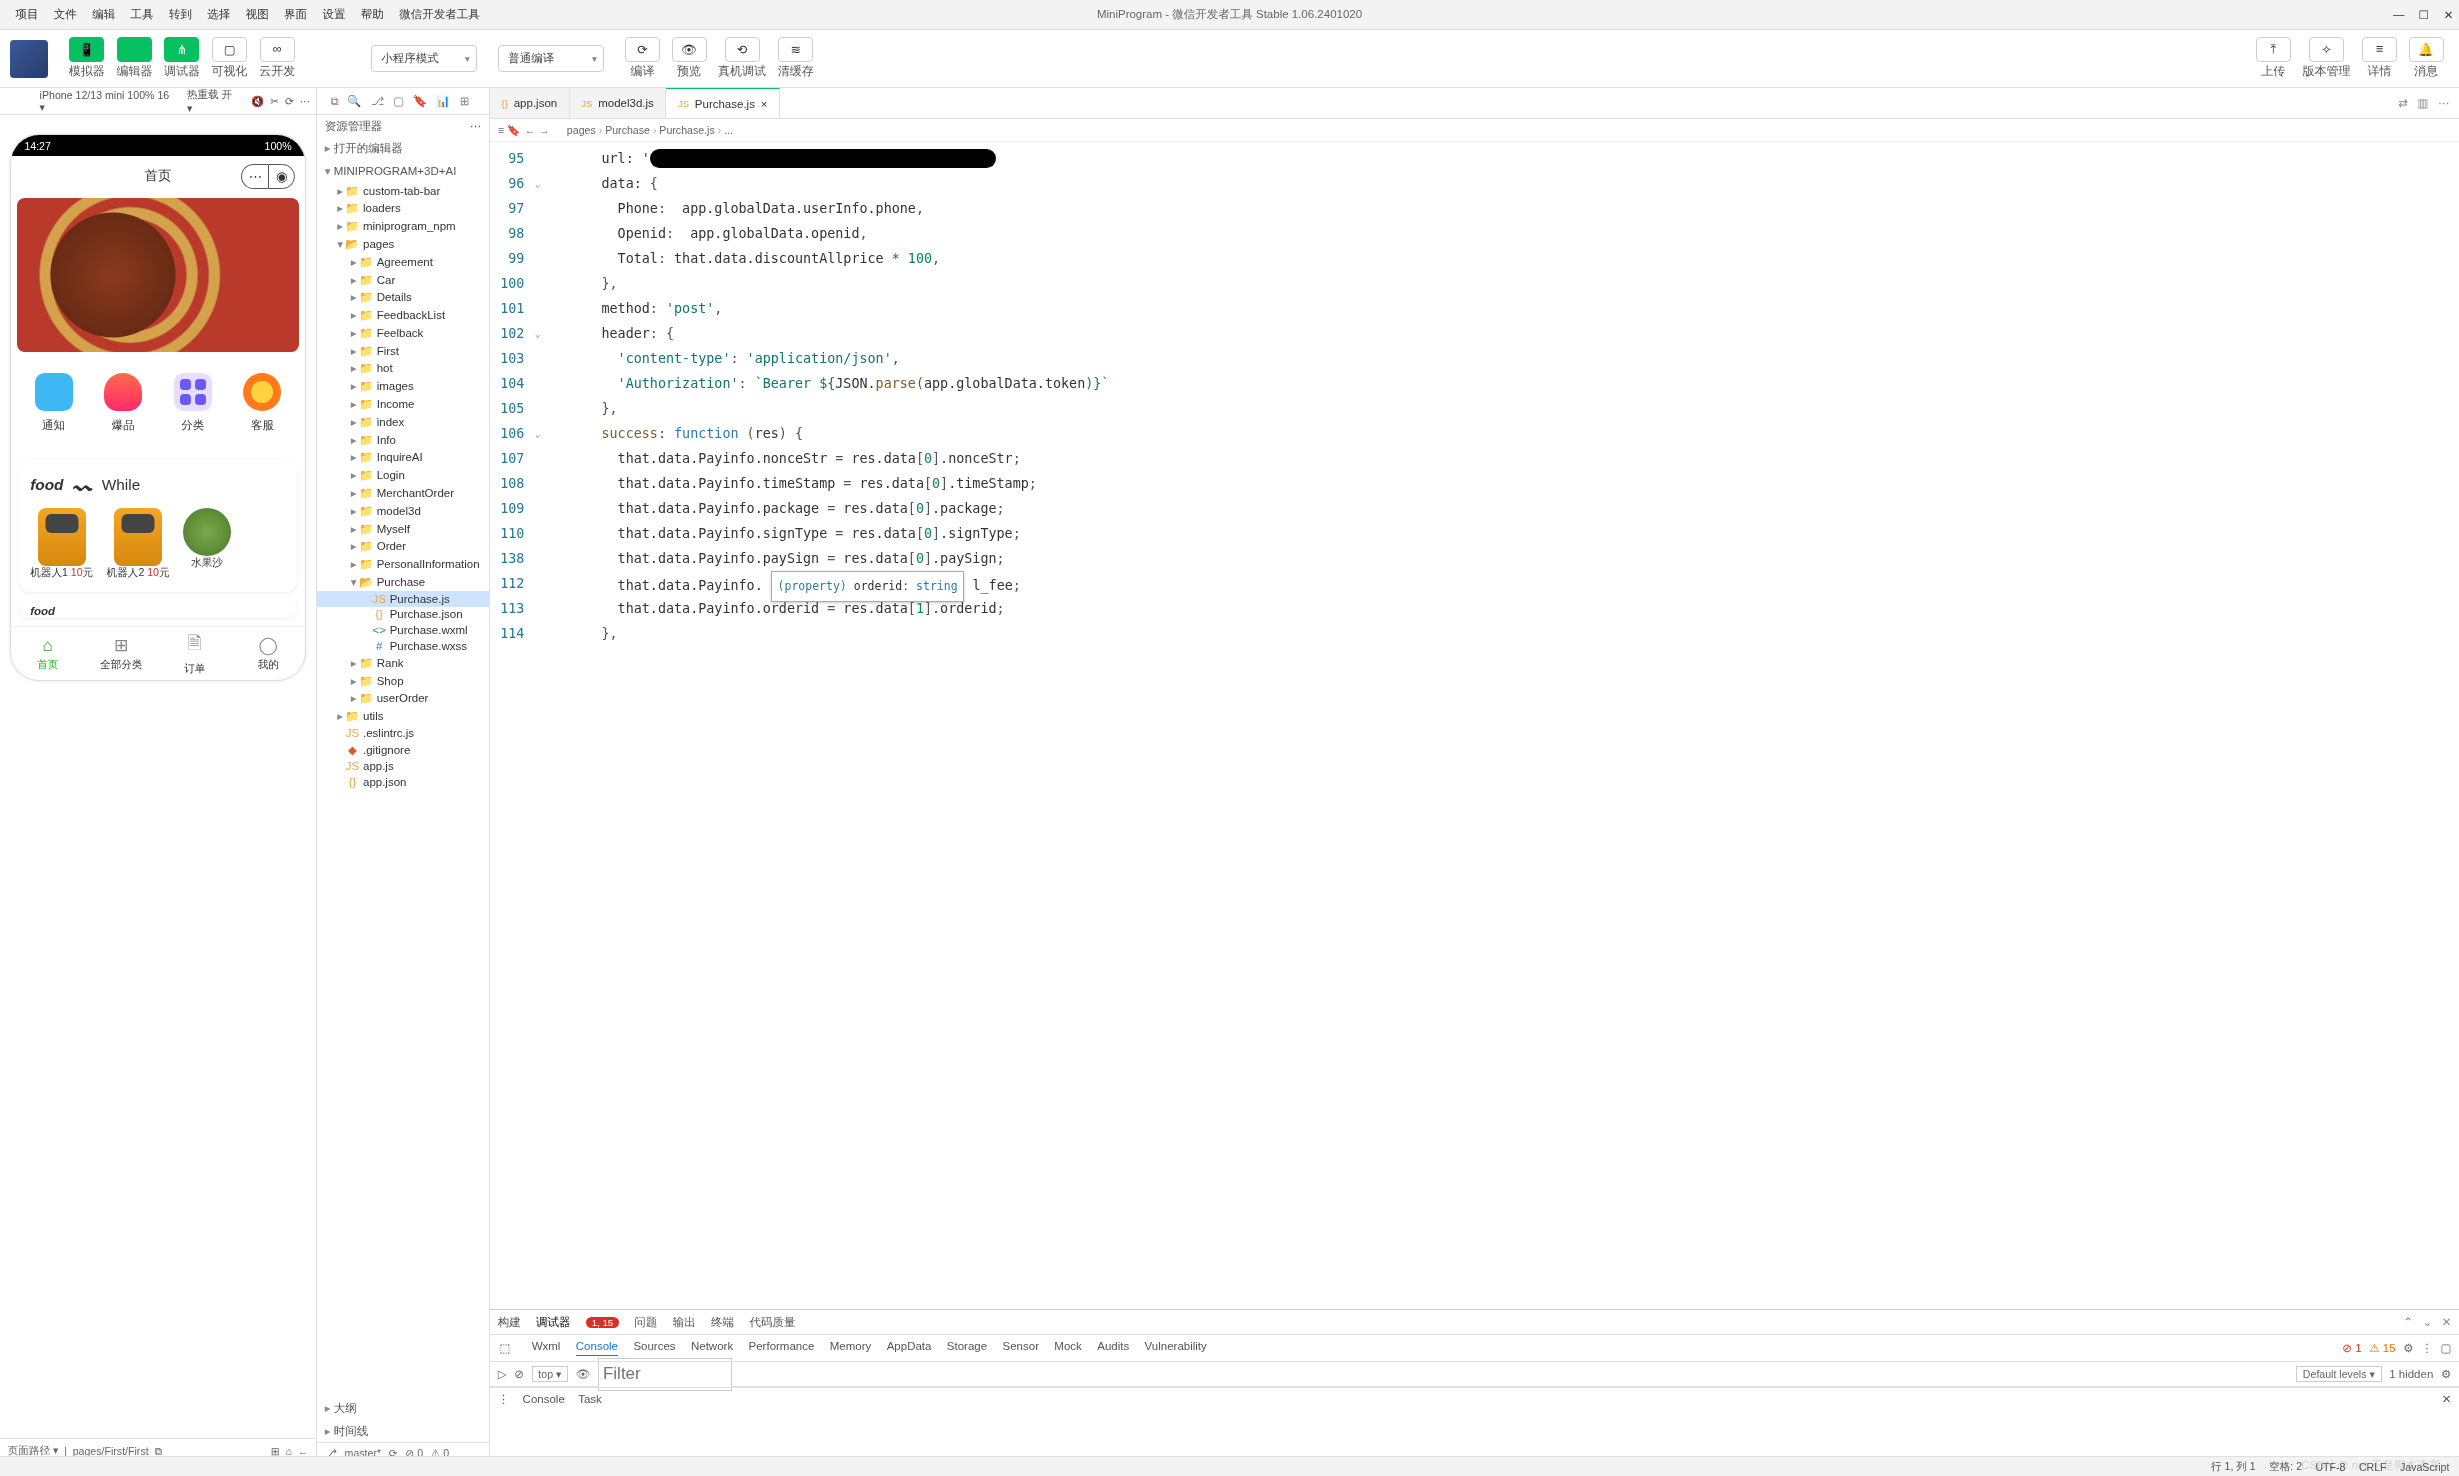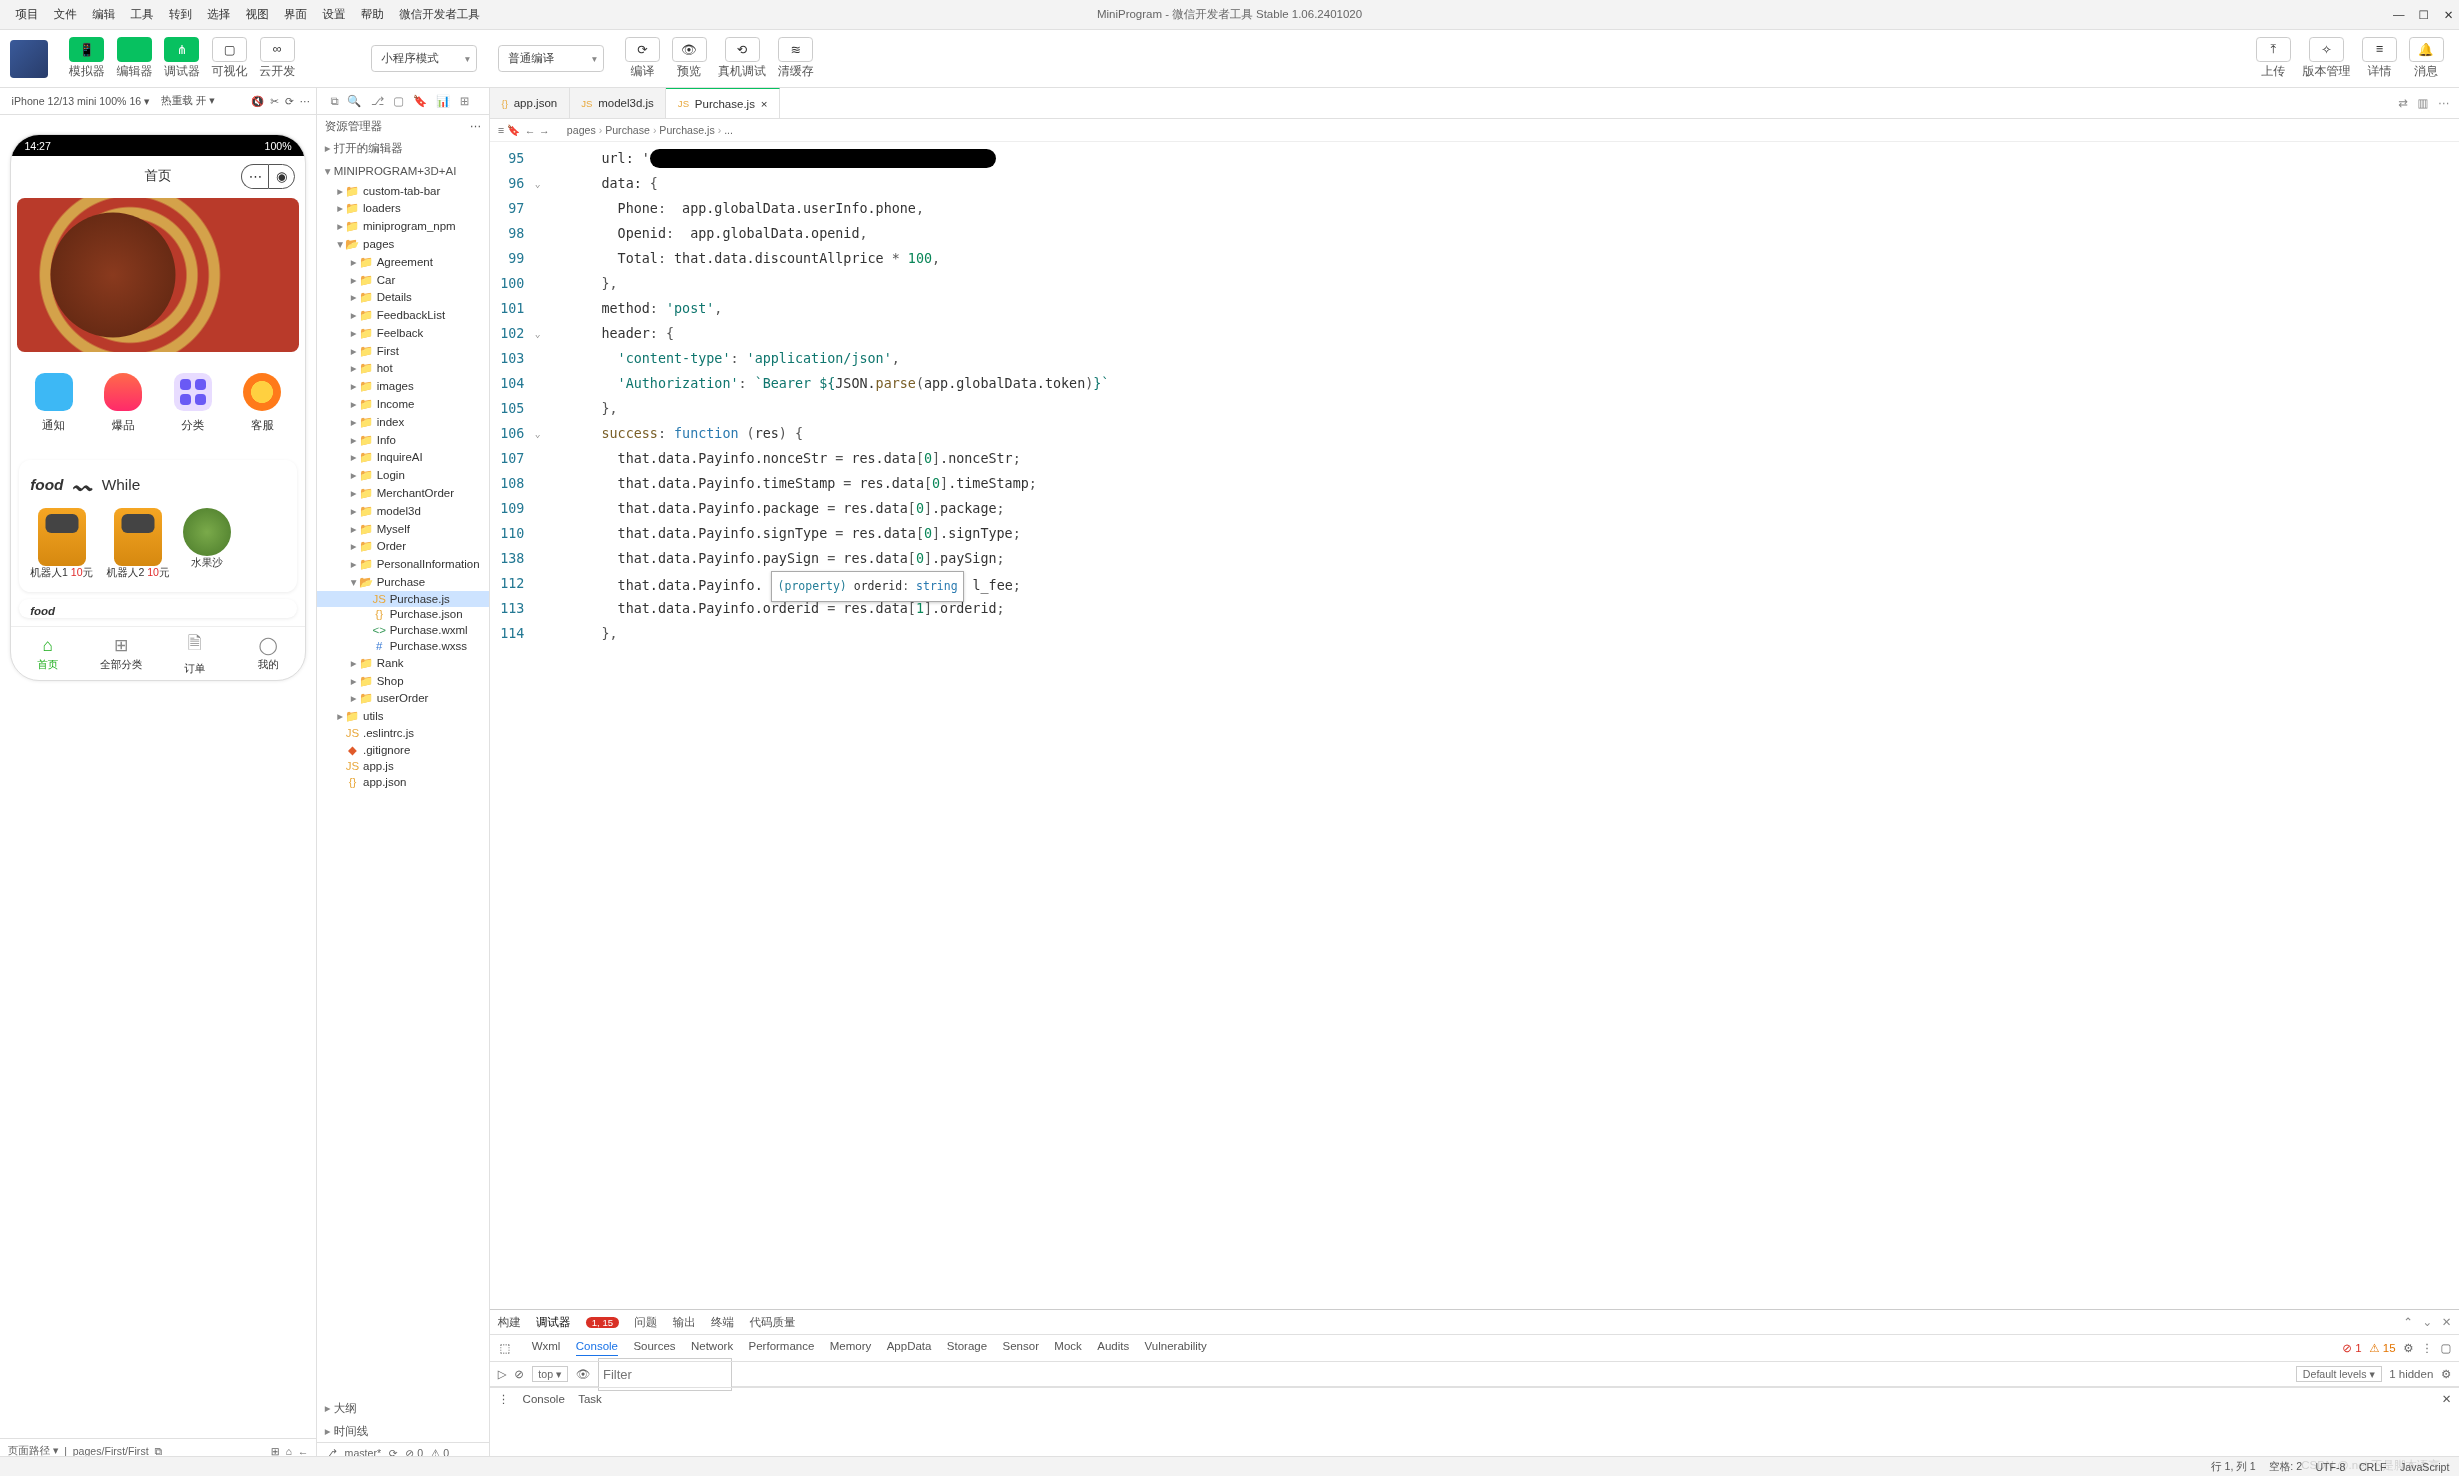--- a/index.html
+++ b/index.html
@@ -17,21 +17,21 @@
   .tbtn .box { width: 35px; height: 25px; border: 1px solid #ccc; border-radius: 3.8px; display: flex; align-items: center; justify-content: center; font-size: 12.5px; }
   .tbtn.green .box { background: #07c160; border-color: #07c160; color: #fff; }
   .tbtn .lbl { font-size: 12px; color: #555; }
   .selectbox { height: 27px; border: 1px solid #ccc; border-radius: 3.8px; padding: 0 21px 0 9.6px; background: #fff; display: flex; align-items: center; font-size: 11.5px; color: #444; position: relative; min-width: 106px; }
   .selectbox::after { content: '▾'; position: absolute; right: 5.8px; font-size: 9.6px; color: #888; }
   .toolbar .spacer { flex: 1; }
   
   .workspace { display: flex; height: calc(100% - 23px - 58px - 21px); }
   .sim-col { width: 317px; border-right: 1px solid #e0e0e0; display: flex; flex-direction: column; }
   .sim-top { height: 27px; display: flex; align-items: center; border-bottom: 1px solid #e0e0e0; padding: 0 5.8px; gap: 5.8px; font-size: 10.6px; color: #555; }
-  .sim-top .dev { padding: 0 5.8px; }
+  .sim-top .dev { padding: 0 5.8px; margin-left: 28px; }
   .sim-phone-area { flex: 1; display: flex; align-items: flex-start; justify-content: center; padding: 19px 9.6px; overflow: hidden; }
   .phone { width: 296px; background: #fff; border-radius: 29px; border: 1px solid #ddd; overflow: hidden; box-shadow: 0 0 3.8px rgba(0,0,0,.1); }
   .phone-status { height: 21px; background: #000; display: flex; align-items: center; justify-content: space-between; padding: 0 13.4px; color: #fff; font-size: 10.6px; position: relative; }
   .phone-status .notch { position:absolute; left:50%; transform:translateX(-50%); width:115px; height:19px; background:#000; border-radius:0 0 11.5px 11.5px; top:0;}
   .phone-nav { height: 40px; display: flex; align-items: center; justify-content: center; position: relative; font-size: 13.4px; }
   .phone-nav .capsule { position: absolute; right: 9.6px; display: flex; gap: 0; }
   .phone-nav .capsule span { width: 27px; height: 25px; border:1px solid #555; display:inline-flex; align-items:center; justify-content:center; border-radius:12.5px; }
   .phone-nav .capsule span:first-child { border-radius:12.5px 0 0 12.5px; border-right:none;}
   .phone-nav .capsule span:last-child { border-radius:0 12.5px 12.5px 0;}
   .banner { height: 154px; background: radial-gradient(circle at 40% 50%, #b93a2a 30%, #d4a24a 31% 36%, #b93a2a 37% 42%, #d4a24a 43% 48%, #b93a2a 49%), #e8c77a; margin: 1.9px 5.8px; border-radius: 7.7px; position: relative; overflow: hidden; }
@@ -108,21 +108,21 @@
   .dt-tabs1 .t.active { color:#000; }
   .dt-tabs1 .badge { background:#d93025; color:#fff; border-radius:7.7px; padding:0 5.8px; font-size:9.6px; }
   .dt-tabs1 .right { position:absolute; right:7.7px; display:flex; gap:9.6px; color:#888;}
   .dt-tabs2 { height:27px; display:flex; align-items:center; border-bottom:1px solid #e0e0e0; padding:0 9.6px; gap:15.4px; position:relative;}
   .dt-tabs2 .t { cursor:pointer; color:#555; padding-bottom:3.8px; }
   .dt-tabs2 .t.active { color:#1a73e8; border-bottom:1.9px solid #1a73e8; }
   .dt-tabs2 .right { position:absolute; right:7.7px; display:flex; align-items:center; gap:7.7px; color:#666;}
   .dt-tabs2 .warn { color:#e37400; }
   .dt-tabs2 .err { color:#d93025; }
   .dt-filter { height:25px; display:flex; align-items:center; border-bottom:1px solid #e0e0e0; padding:0 7.7px; gap:7.7px; color:#666; }
-  .dt-filter input { border:1px solid #ccc; height:33px; padding:0 3.8px; width:134px; font-size:13px; }
+  .dt-filter input { border:1px solid #ccc; height:33px; padding:0 3.8px; width:134px; font-size:17px; }
   .dt-filter .sel { border:1px solid #ccc; padding:1px 5.8px; font-size:10.6px;}
   .dt-log { flex:1; padding:1.9px 7.7px; font-family:Consolas,Menlo,monospace; font-size:10.6px; overflow:hidden; background:#fff5f5;}
   .dt-log .line { color:#d42a2a; }
   .dt-log .prompt { color:#1a73e8; background:#fff; }
   .dt-bottom { height:23px; border-top:1px solid #e0e0e0; display:flex; align-items:center; padding:0 7.7px; gap:13.4px; color:#555; position:relative;}
   .dt-bottom .right { position:absolute; right:7.7px; }
   
   .statusbar { height:21px; background:#f3f3f3; border-top:1px solid #e0e0e0; position:absolute; bottom:0; left:0; right:0; display:flex; align-items:center; padding:0 9.6px; font-size:10.6px; color:#555; justify-content:flex-end; gap:13.4px; }
   .statusbar .wm { position:absolute; right:19px; bottom:3.8px; color:rgba(0,0,0,.15); font-size:11.5px; pointer-events:none;}
 </style>

